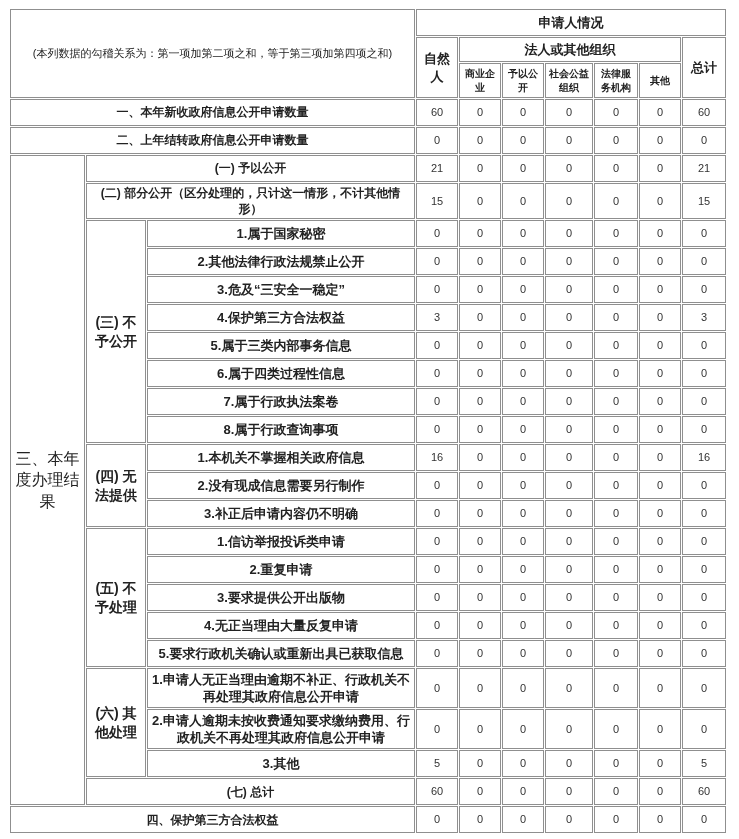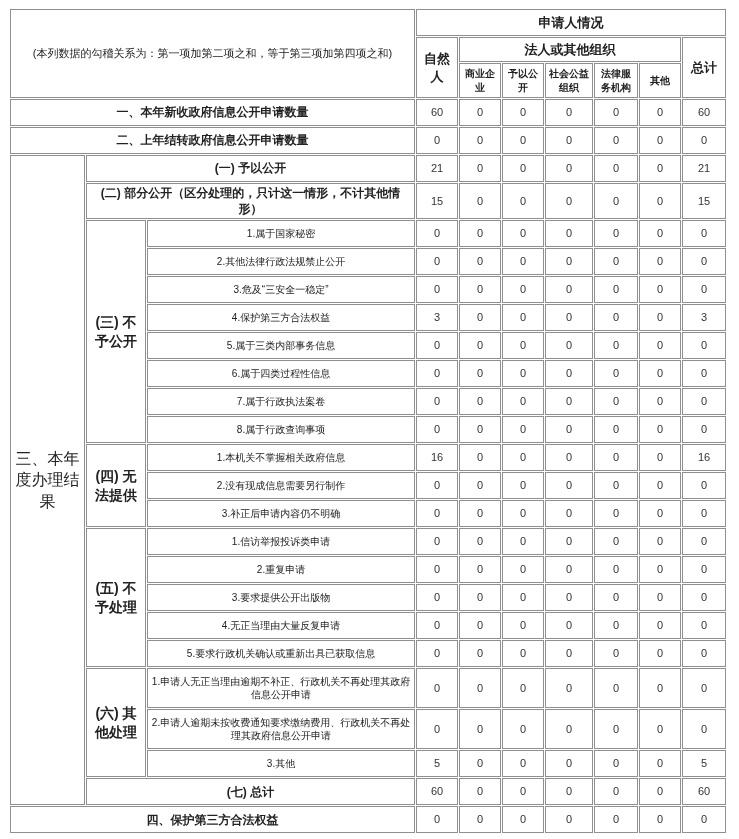--- a/index.html
+++ b/index.html
@@ -5,21 +5,21 @@
   html,body{margin:0;padding:0;background:#ffffff;}
   body{width:739px;height:839px;font-family:"Liberation Sans",sans-serif;color:#222;}
   .wrap{padding:8px 0 0 9px;}
   table{border-collapse:separate;border-spacing:1px;table-layout:fixed;width:718px;}
   td{border:1px solid #8f8f8f;text-align:center;vertical-align:middle;padding:1px 2px;
      overflow:hidden;line-height:1.35;}
   .note{font-weight:normal;font-size:11px;}
   .hdr{font-weight:bold;font-size:13px;}
   .sub{font-weight:bold;font-size:10px;}
   .lbl{font-weight:bold;font-size:12px;text-align:center;}
-  .ilbl{font-weight:normal;font-size:10px;}
+  .ilbl{font-weight:bold;font-size:13px;}
   .grp{font-weight:bold;font-size:14px;}
   .vlabel{font-weight:normal;font-size:16px;}
   .v{font-size:11px;font-weight:normal;color:#333;}
 </style>
 </head>
 <body>
 
 <div class="wrap">
 <table>
 <colgroup>

